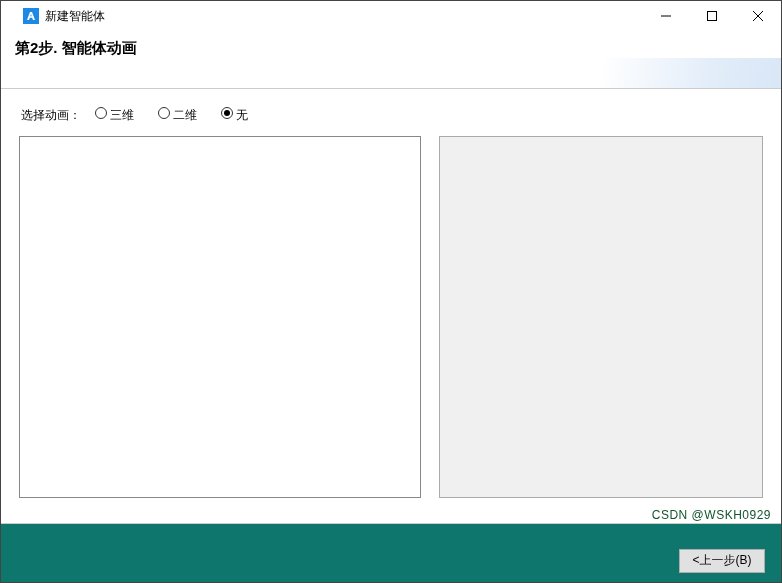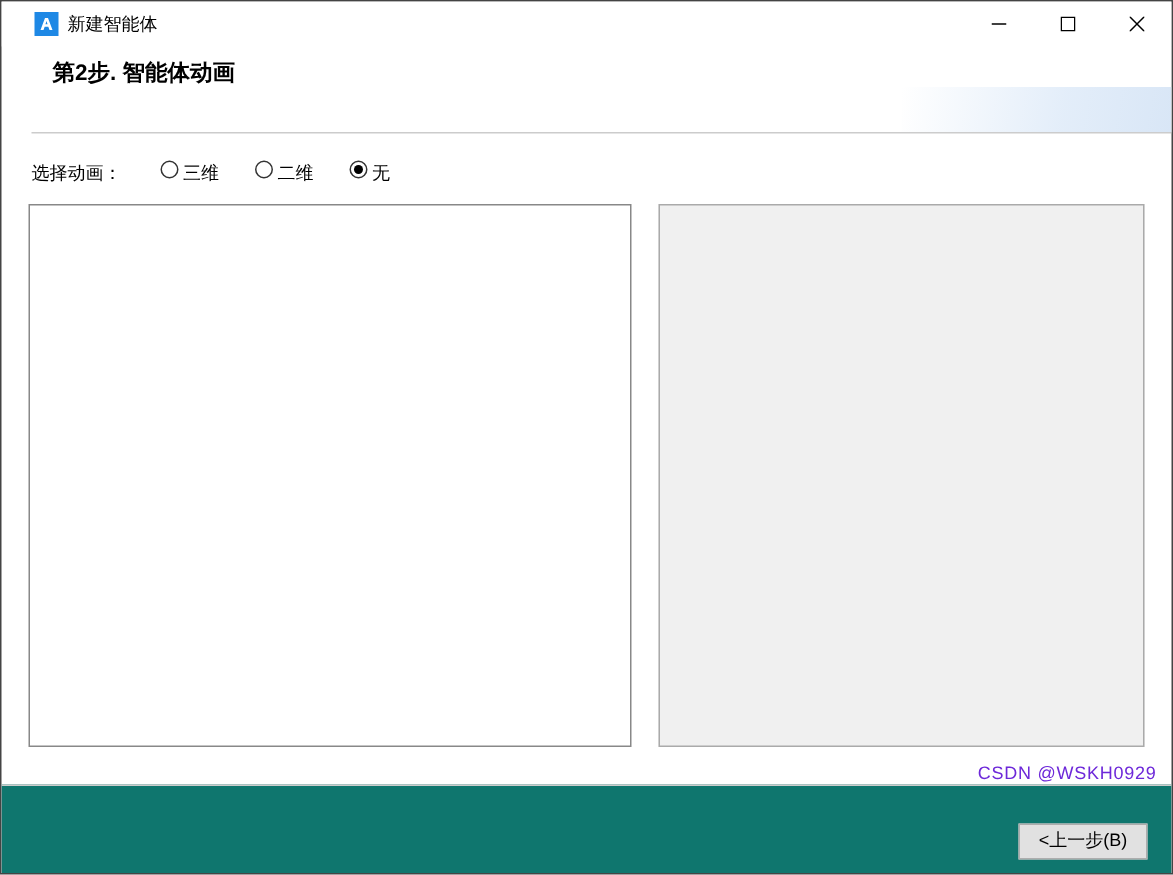--- a/index.html
+++ b/index.html
@@ -52,21 +52,20 @@
   }
   .win-btn svg { width: 10px; height: 10px; }
 
   
   .header {
     height: 58px;
     border-bottom: 1px solid #ccc;
     padding: 8px 4px 0 14px;
     position: relative;
     background: linear-gradient(to right, #fff 60%, #fff 60%);
-    margin-left: 20px;
   }
   .header::after {
     content: "";
     position: absolute;
     right: 0; bottom: 0;
     width: 180px; height: 30px;
     background: linear-gradient(100deg, transparent 0%, #dce9f8 60%, #cfe0f4 100%);
     opacity: 0.8;
   }
   .step-title {
@@ -81,21 +80,21 @@
     height: 434px;
   }
   .radio-row {
     display: flex;
     align-items: center;
     gap: 10px;
     font-size: 12px;
     margin-bottom: 12px;
     padding-left: 2px;
   }
-  .radio-label { margin-right: 16px; }
+  .radio-label { margin-right: 4px; }
   .radio-item {
     display: flex;
     gap: 3px;
     margin-right: 14px;
     cursor: pointer;
   }
   .radio-circle {
     width: 12px; height: 12px;
     border: 1px solid #333;
     border-radius: 50%;
@@ -153,21 +152,21 @@
     border: 1px solid #0078d7;
     outline: 1px solid #0078d7;
     background: #e5f1fb;
   }
 
   .watermark {
     position: absolute;
     right: 10px;
     bottom: 60px;
     font-size: 12px;
-    color: #6d28d9;
+    color: #14532d;
     letter-spacing: 0.5px;
     pointer-events: none;
   }
 </style>
 </head>
 <body>
 
 <div class="titlebar">
   <div class="app-icon">
     <svg viewBox="0 0 12 12">

